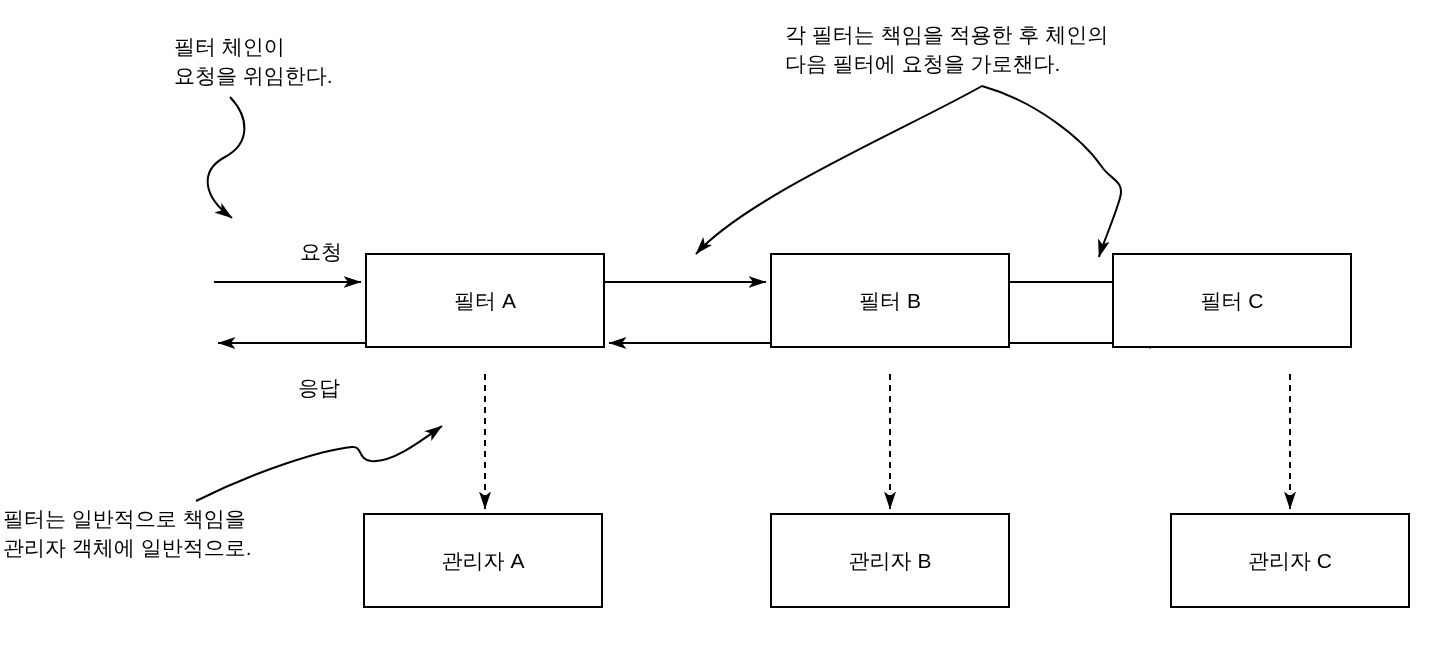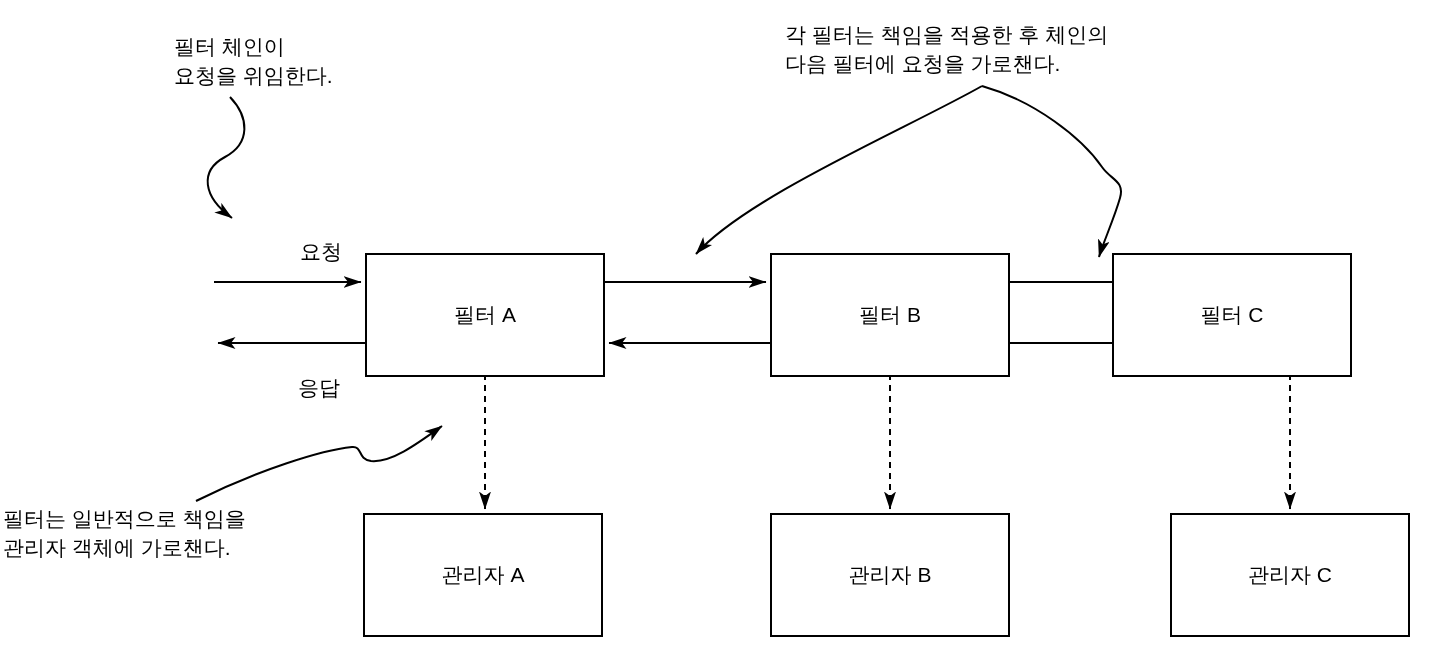--- a/index.html
+++ b/index.html
@@ -13,21 +13,21 @@
     overflow: hidden;
   }
   svg.connector-layer {
     position: absolute;
     left: 0; top: 0;
     width: 1448px; height: 660px;
   }
   .box {
     position: absolute;
     width: 240px;
-    height: 124px;
+    height: 95px;
     border: 2px solid #000000;
     background: #ffffff;
     box-sizing: border-box;
     display: flex;
     align-items: center;
     justify-content: center;
     font-size: 21px;
     white-space: nowrap;
   }
   .annot {
@@ -112,16 +112,16 @@
   <div class="annot annot-top-left">
     <div>필터 체인이</div>
     <div>요청을 위임한다.</div>
   </div>
   <div class="annot annot-top-right">
     <div>각 필터는 책임을 적용한 후 체인의</div>
     <div>다음 필터에 요청을 가로챈다.</div>
   </div>
   <div class="annot annot-bottom-left">
     <div>필터는 일반적으로 책임을</div>
-    <div>관리자 객체에 가로챈다.</div>
+    <div>관리자 객체에 일반적으로.</div>
   </div>
 
 </div>
 
 </body></html>

